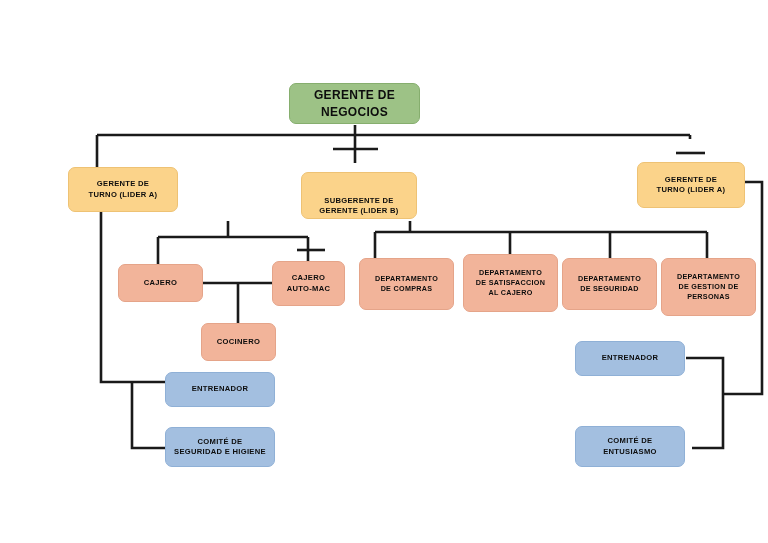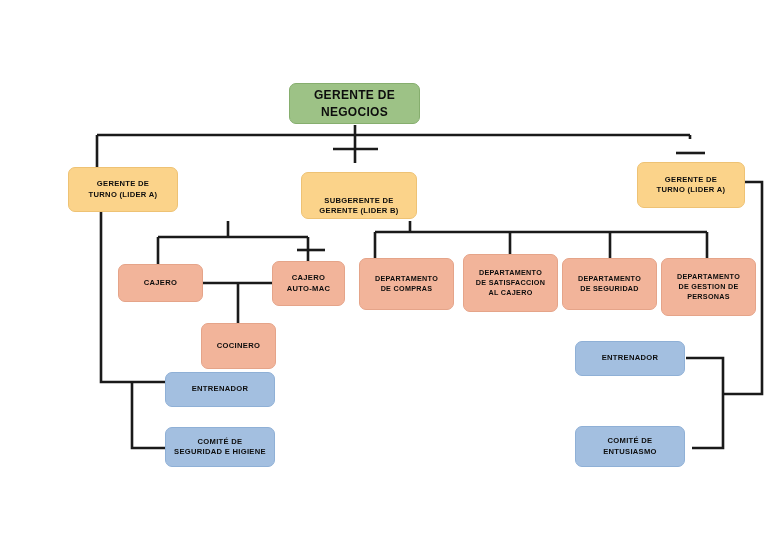--- a/index.html
+++ b/index.html
@@ -142,21 +142,21 @@
     </span>
   </div>
 
   <div class="node n-salmon s75" style="left:272px; top:261px; width:73px; height:45px;">
     <span>
       <span>CAJERO</span>
       <span>AUTO-MAC</span>
     </span>
   </div>
 
-  <div class="node n-salmon s75" style="left:201px; top:323px; width:75px; height:46px;">
+  <div class="node n-salmon s75" style="left:201px; top:323px; width:75px; height:38px;">
     <span>
       <span>COCINERO</span>
     </span>
   </div>
 
   <div class="node n-salmon s7" style="left:359px; top:258px; width:95px; height:52px;">
     <span>
       <span>DEPARTAMENTO</span>
       <span>DE COMPRAS</span>
     </span>

